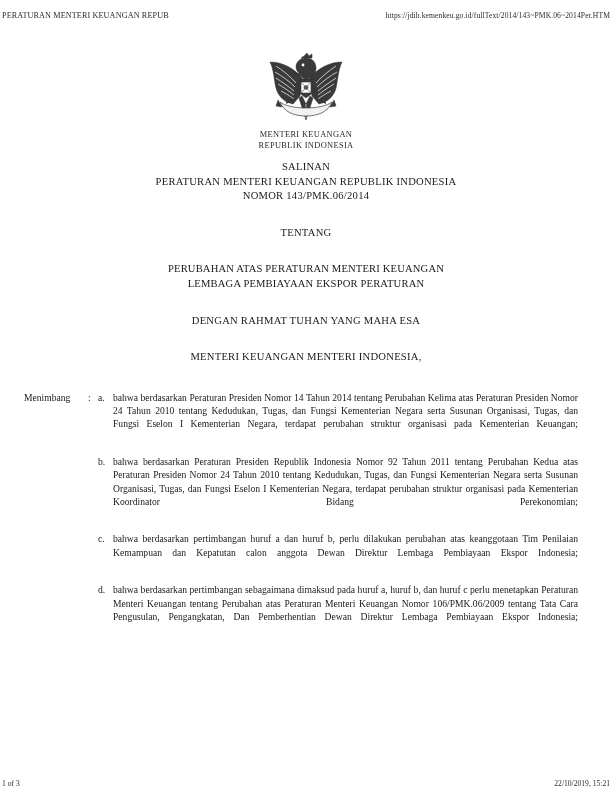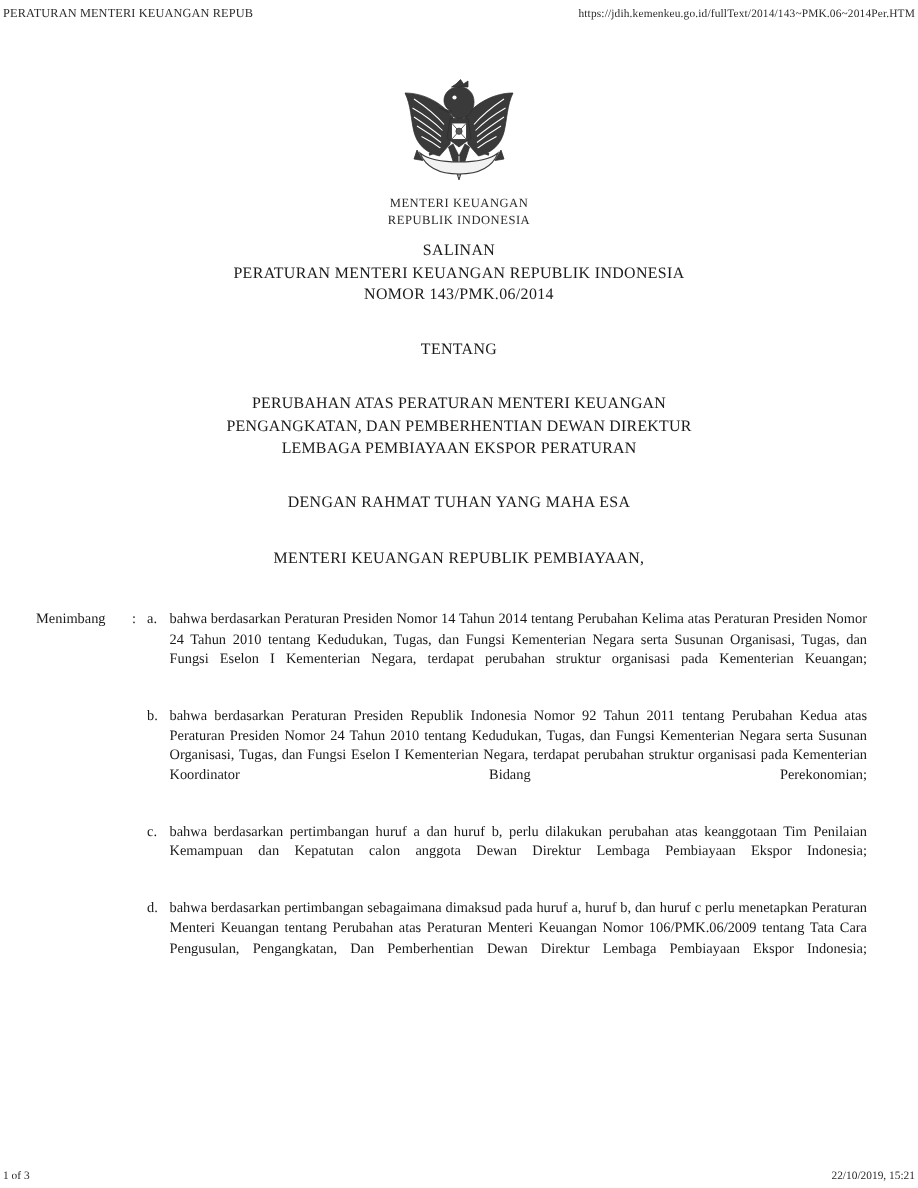--- a/index.html
+++ b/index.html
@@ -18,21 +18,21 @@
   }
 
   
   .print-header {
     position: absolute;
     top: 4px;
     left: 0;
     width: 612px;
     height: 16px;
     display: flex;
-    align-items: flex-start;
+    align-items: flex-end;
     justify-content: space-between;
     font-family: "Liberation Serif", "DejaVu Serif", serif;
     font-size: 8.2px;
     color: #2b2b2b;
     letter-spacing: 0.1px;
   }
   .print-header .ph-left {
     padding-left: 2px;
     white-space: nowrap;
   }
@@ -217,27 +217,26 @@
 
   <div class="center-line salinan">SALINAN</div>
 
   <div class="center-line title-main">PERATURAN MENTERI KEUANGAN REPUBLIK INDONESIA</div>
   <div class="center-line title-nomor">NOMOR 143/PMK.06/2014</div>
 
   <div class="center-line tentang">TENTANG</div>
 
   <div class="subject-block">
     <div class="center-line">PERUBAHAN ATAS PERATURAN MENTERI KEUANGAN</div>
-    <div class="center-line">PENGANGKATAN, DAN PEMBERHENTIAN DEWAN DIREKTUR</div>
     <div class="center-line">LEMBAGA PEMBIAYAAN EKSPOR PERATURAN</div>
   </div>
 
   <div class="center-line dengan-rahmat">DENGAN RAHMAT TUHAN YANG MAHA ESA</div>
 
-  <div class="center-line menteri-ri">MENTERI KEUANGAN REPUBLIK PEMBIAYAAN,</div>
+  <div class="center-line menteri-ri">MENTERI KEUANGAN MENTERI INDONESIA,</div>
 
   <div class="considering">
     <div class="cons-row">
       <div class="cons-label">Menimbang</div>
       <div class="cons-colon">:</div>
       <div class="cons-items">
 
         <div class="cons-item">
           <div class="cons-marker">a.</div>
           <div class="cons-text">bahwa berdasarkan Peraturan Presiden Nomor 14 Tahun 2014 tentang Perubahan Kelima atas Peraturan Presiden Nomor 24 Tahun 2010 tentang Kedudukan, Tugas, dan Fungsi Kementerian Negara serta Susunan Organisasi, Tugas, dan Fungsi Eselon I Kementerian Negara, terdapat perubahan struktur organisasi pada Kementerian Keuangan;</div>

